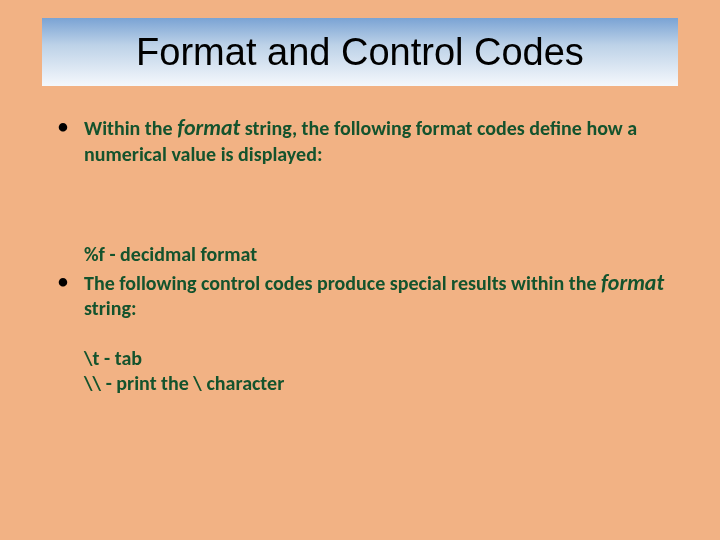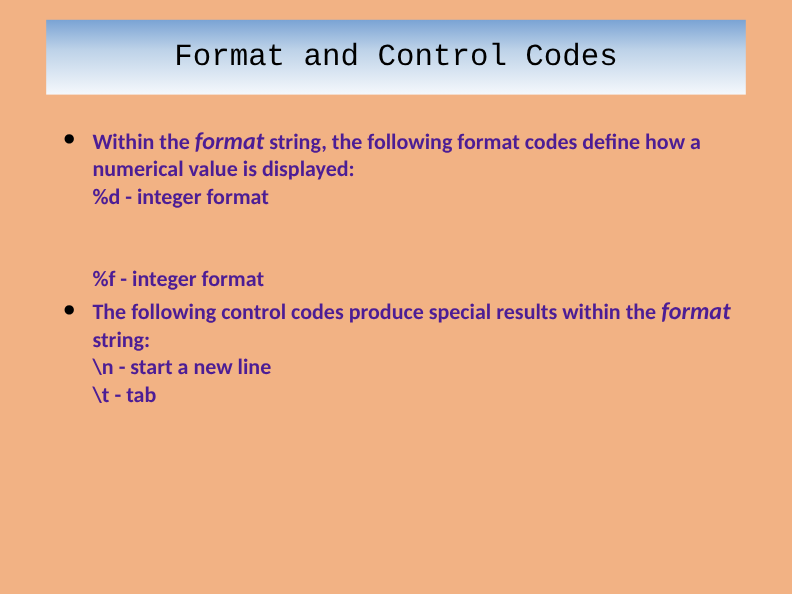--- a/index.html
+++ b/index.html
@@ -12,37 +12,37 @@
   }
   .title-bar {
     margin: 18px 42px 0 42px;
     height: 68px;
     background: linear-gradient(to bottom, #7aa3d4 0%, #bdd2e8 40%, #f5f8fc 100%);
     display: flex;
     align-items: center;
     justify-content: center;
   }
   .title-bar h1 {
-    font-size: 28px;
+    font-size: 38px;
     font-weight: 400;
     color: #000;
-    font-family: Liberation Mono, monospace;
+    font-family: Liberation Sans, sans-serif;
   }
   .content {
     margin: 28px 50px 0 50px;
   }
   ul {
     list-style: none;
   }
   li {
     position: relative;
     padding-left: 34px;
     font-size: 20px;
     font-weight: bold;
-    color: #4c1d95;
+    color: #14532d;
     line-height: 1.25;
     margin-bottom: 2px;
   }
   li::before {
     content: "•";
     position: absolute;
     left: 8px;
     top: 0;
     font-size: 20px;
     color: #000;
@@ -57,24 +57,25 @@
 <body>
 
 <div class="title-bar">
   <h1>Format and Control Codes</h1>
 </div>
 
 <div class="content">
   <ul>
     <li>
       <span>Within the </span><span class="emph">format</span><span> string, the following format codes define how a numerical value is displayed:</span><br>
-      <span>%d - integer format</span><br>
       <br>
       <br>
-      <span>%f - integer format</span><br>
+      <br>
+      <span>%f - decidmal format</span><br>
     </li>
     <li>
       <span>The following control codes produce special results within the </span><span class="emph">format</span><span> string:</span><br>
-      <span>\n - start a new line</span><br>
+      <br>
       <span>\t - tab</span><br>
+      <span>\\ - print the \ character</span>
     </li>
   </ul>
 </div>
 
 </body></html>

